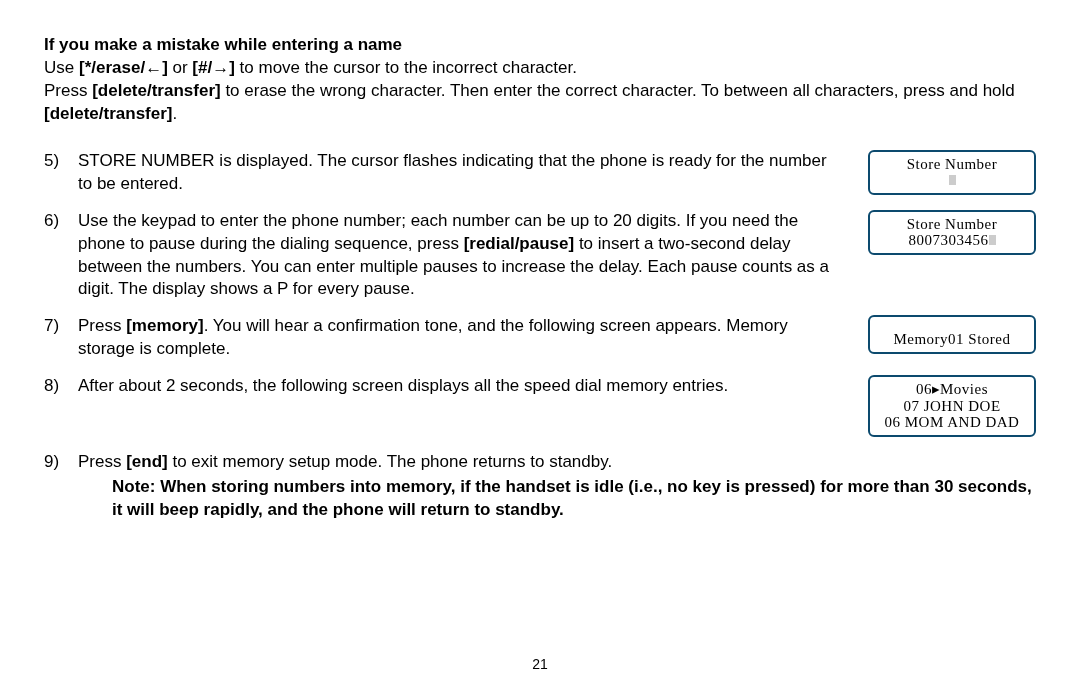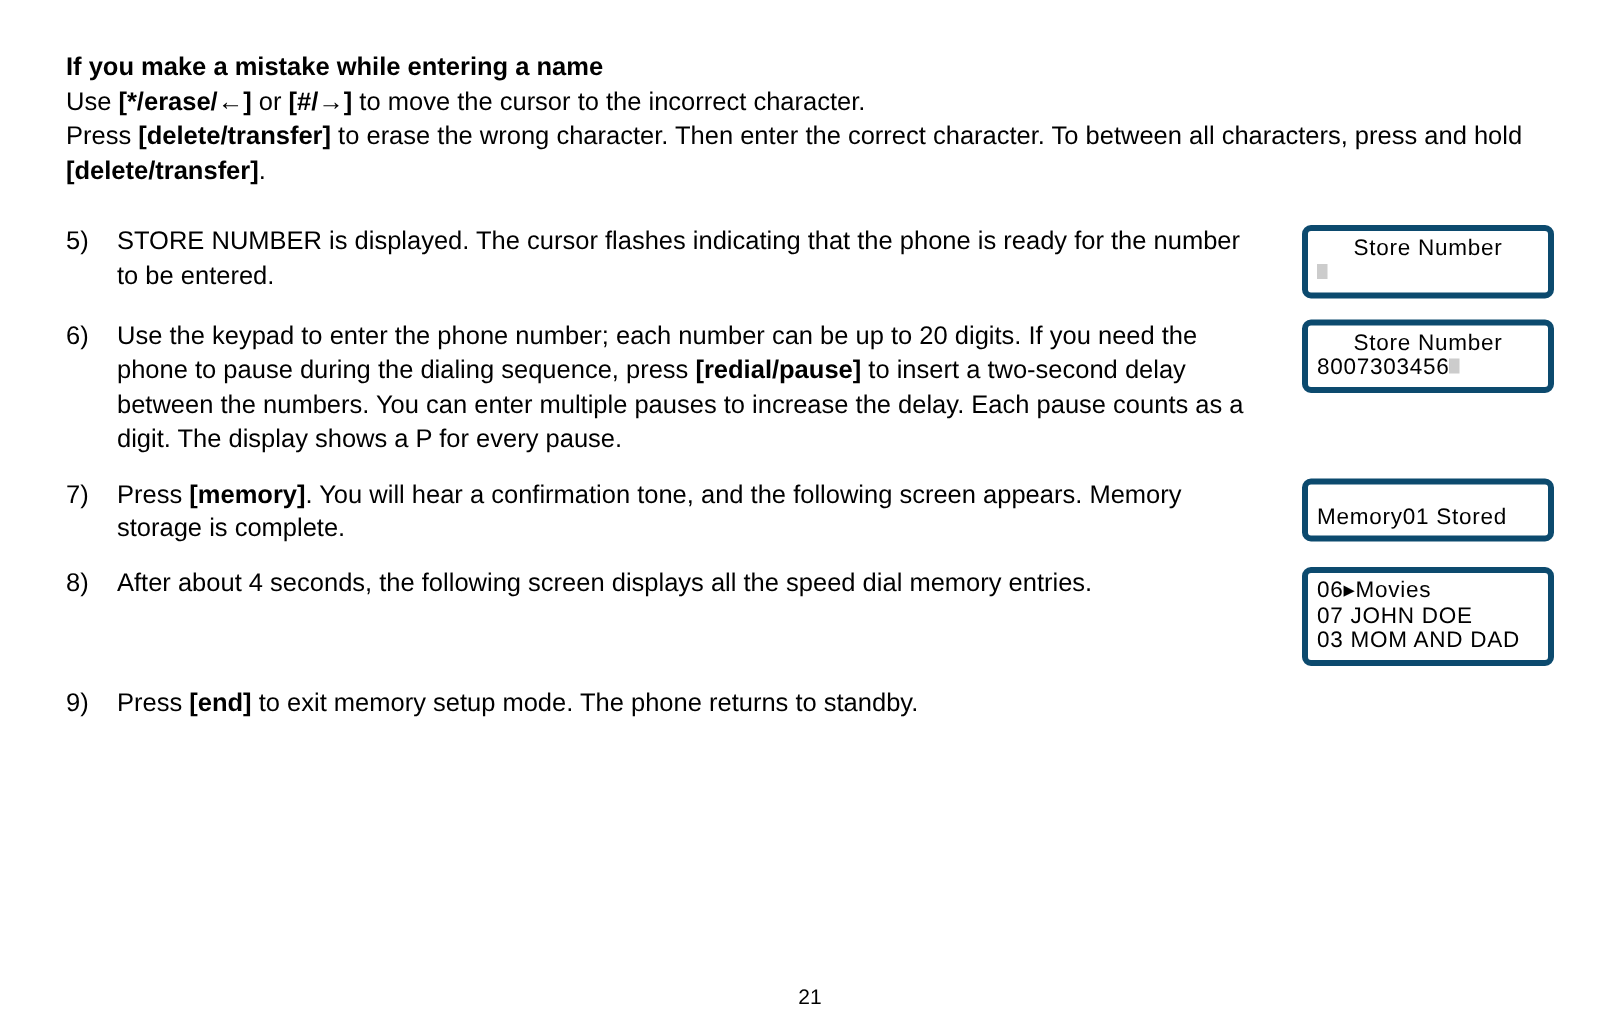--- a/index.html
+++ b/index.html
@@ -47,33 +47,33 @@
     flex: 1;
     padding-right: 10px;
     max-width: 770px;
   }
   .step .screen {
     width: 168px;
     flex-shrink: 0;
     margin-left: auto;
   }
   .lcd {
-    border: 4px solid #0c4a6e;
+    border: 2px solid #0c4a6e;
     border-radius: 6px;
     padding: 4px 6px 4px 6px;
-    font-family: Liberation Sans, sans-serif;
+    font-family: Liberation Serif, serif;
     font-size: 15px;
     line-height: 1.1;
     letter-spacing: 0.5px;
     background: #fff;
     min-height: 34px;
   }
   .lcd .line {
     white-space: pre;
-    text-align: left;
+    text-align: center;
   }
   .cursor-block {
     display: inline-block;
     width: 7px;
     height: 10px;
     background: #ccc;
     vertical-align: baseline;
   }
   .note-block {
     padding-left: 68px;
@@ -143,35 +143,38 @@
       </div>
       <div class="screen">
         <div class="lcd" style="padding-top:14px;">
           <div class="line">Memory01 Stored</div>
         </div>
       </div>
     </li>
 
     <li class="step">
       <div class="num">8)</div>
-      <div class="body">After about 4 seconds, the following screen displays all the speed dial memory entries.</div>
+      <div class="body">After about 2 seconds, the following screen displays all the speed dial memory entries.</div>
       <div class="screen">
         <div class="lcd">
           <div class="line">06▸Movies</div>
           <div class="line">07 JOHN DOE</div>
-          <div class="line">03 MOM AND DAD</div>
+          <div class="line">06 MOM AND DAD</div>
         </div>
       </div>
     </li>
 
     <li class="step" style="margin-bottom:2px;">
       <div class="num">9)</div>
       <div class="body" style="max-width:none;">
         <span>Press </span><b>[end]</b><span> to exit memory setup mode. The phone returns to standby.</span>
       </div>
     </li>
 
   </ol>
 
+  <div class="note-block">
+    <b>Note: When storing numbers into memory, if the handset is idle (i.e., no key is pressed) for more than 30 seconds, it will beep rapidly, and the phone will return to standby.</b>
+  </div>
 
   <div class="page-number">21</div>
 
 </div>
 
 </body></html>

